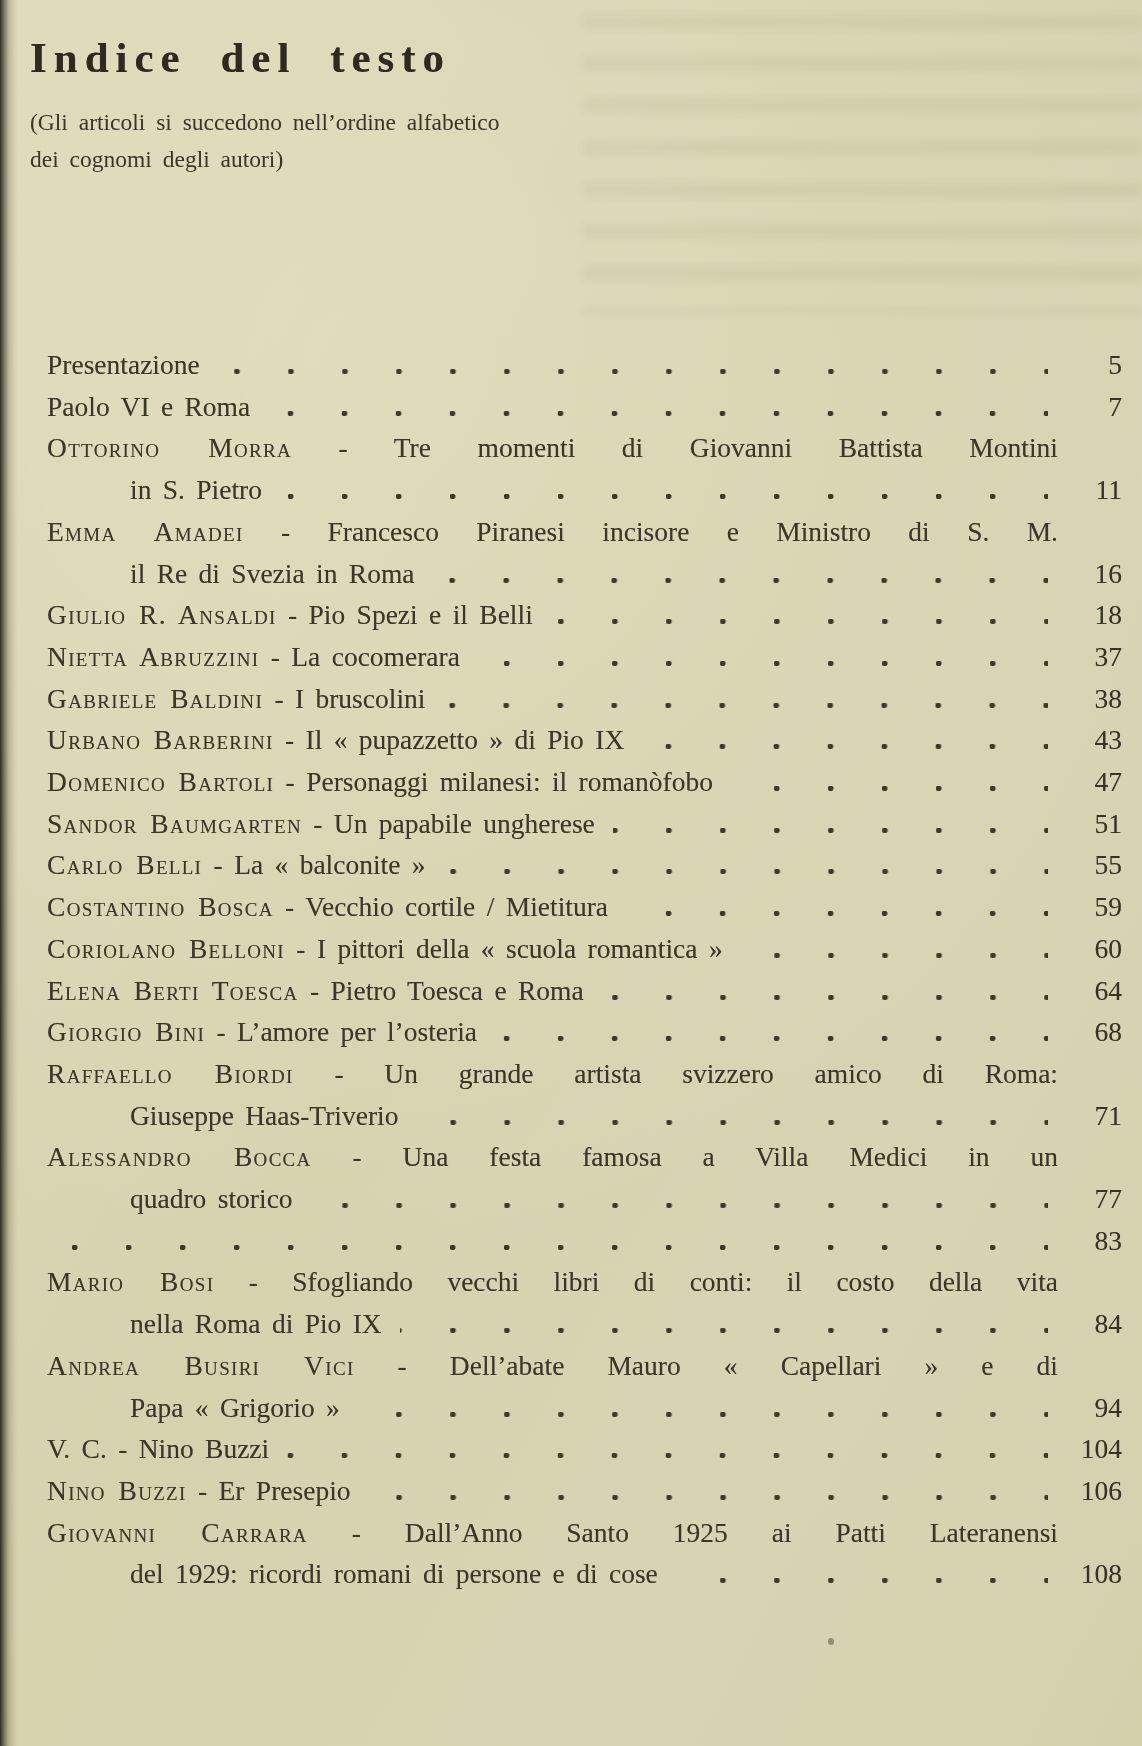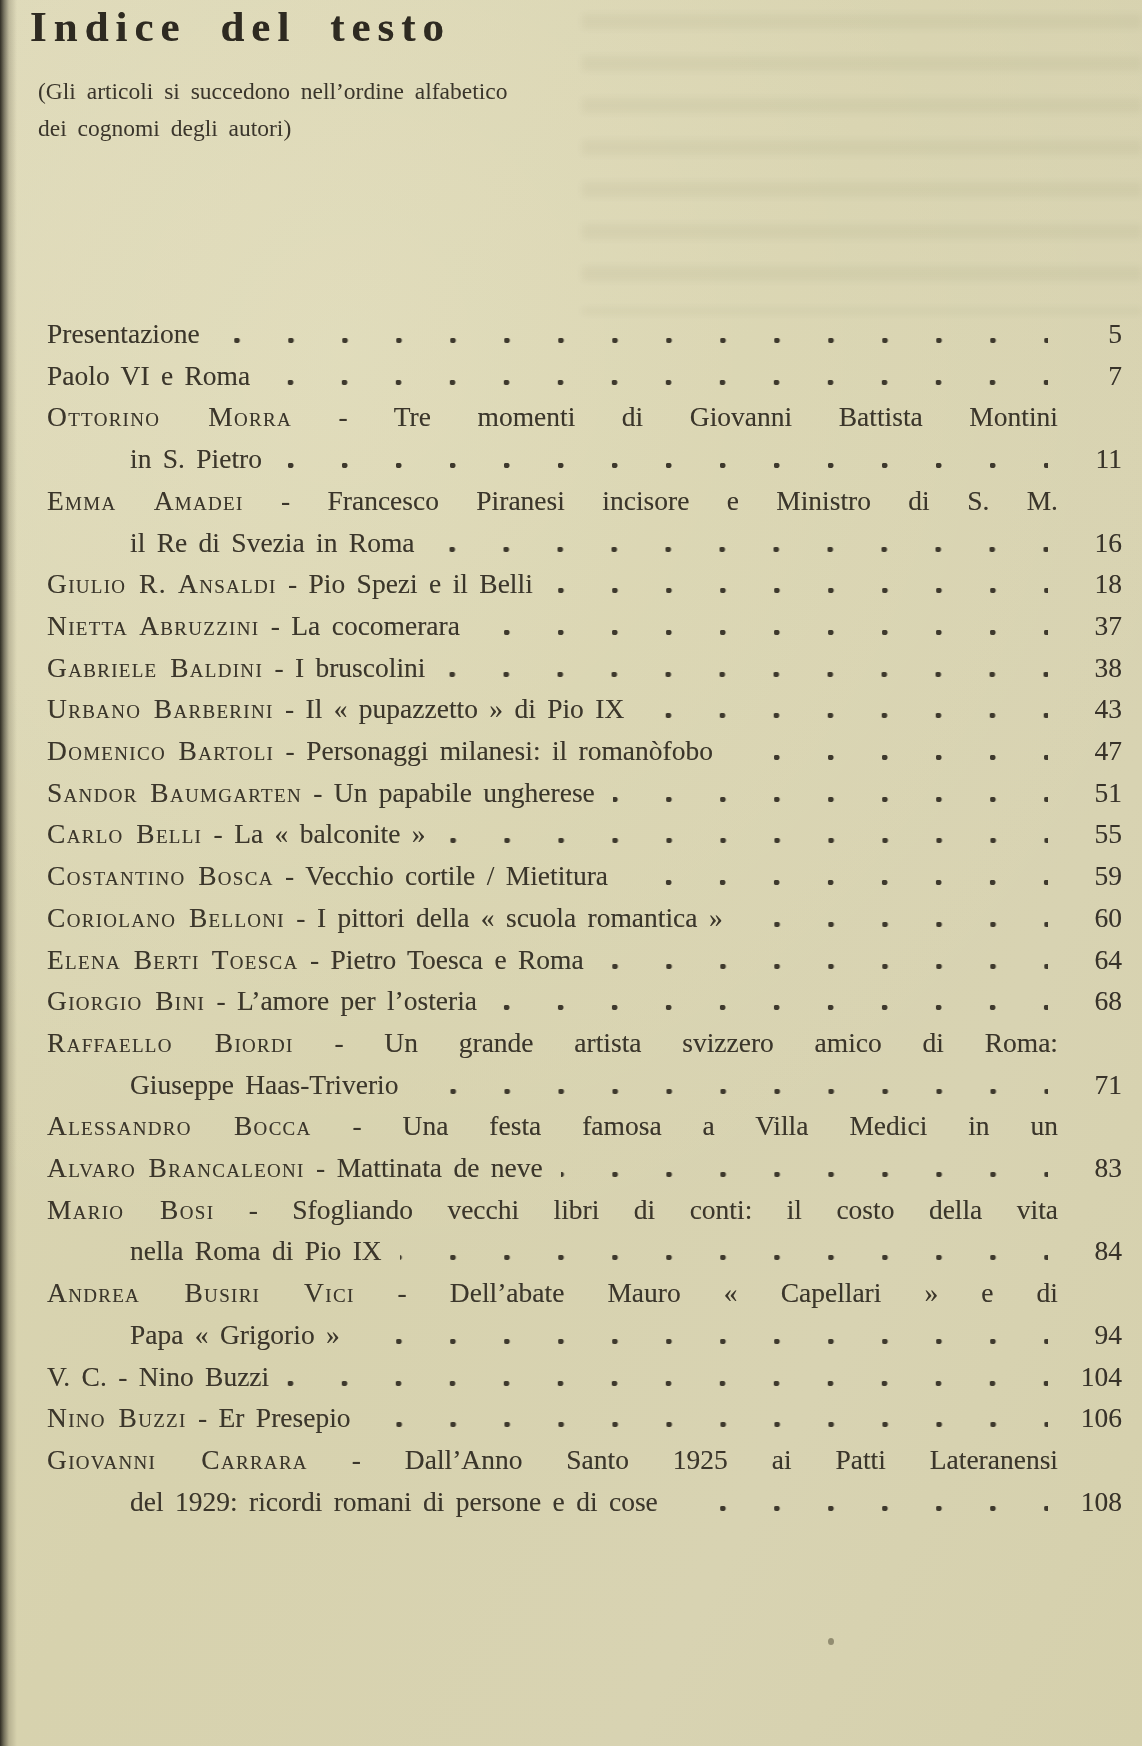--- a/index.html
+++ b/index.html
@@ -37,35 +37,35 @@
     position: absolute; left: 828px; top: 1638px; width: 6px; height: 7px;
     border-radius: 50%;
     background: rgba(90,84,62,0.55);
     filter: blur(0.5px);
   }
 
   .page {
     position: relative;
     box-sizing: border-box;
     width: 100%; height: 100%;
-    padding: 2px 20px 0 30px;
+    padding: 33px 20px 0 30px;
   }
 
   h1.title {
     margin: 0;
     font-size: 43px;
     font-weight: 700;
     letter-spacing: 7px;
     word-spacing: 16px;
     color: #2e2a21;
     text-shadow: 0 0 0.6px rgba(46,42,33,0.5);
   }
 
   .subtitle {
-    margin: 22px 0 0 8px;
+    margin: 22px 0 0 0;
     font-size: 23.5px;
     line-height: 37px;
     word-spacing: 5px;
     color: #3a352b;
   }
 
   .toc {
     margin-top: 166px;
     width: 1092px;
     font-size: 27.5px;
@@ -213,22 +213,26 @@
       </div>
       <div class="line indent">
         <span class="txt"><span>Giuseppe Haas-Triverio</span></span>
         <span class="leader"></span>
         <span class="pg">71</span>
       </div>
       <div class="line justify">
         <span class="txt"><span class="sc">Alessandro Bocca</span><span> - Una festa famosa a Villa Medici in un</span></span>
         <span class="pgpad"></span>
       </div>
-      <div class="line">
-        <span class="txt"><span class="sc">Alvaro Brancaleoni</span><span> - Mattinata de neve</span></span>
+      <div class="line indent">
+        <span class="txt"><span>quadro storico</span></span>
+        <span class="leader"></span>
+        <span class="pg">77</span>
+      </div>
+      <div class="line">
         <span class="leader"></span>
         <span class="pg">83</span>
       </div>
       <div class="line justify">
         <span class="txt"><span class="sc">Mario Bosi</span><span> - Sfogliando vecchi libri di conti: il costo della vita</span></span>
         <span class="pgpad"></span>
       </div>
       <div class="line indent">
         <span class="txt"><span>nella Roma di Pio IX</span></span>
         <span class="leader"></span>

